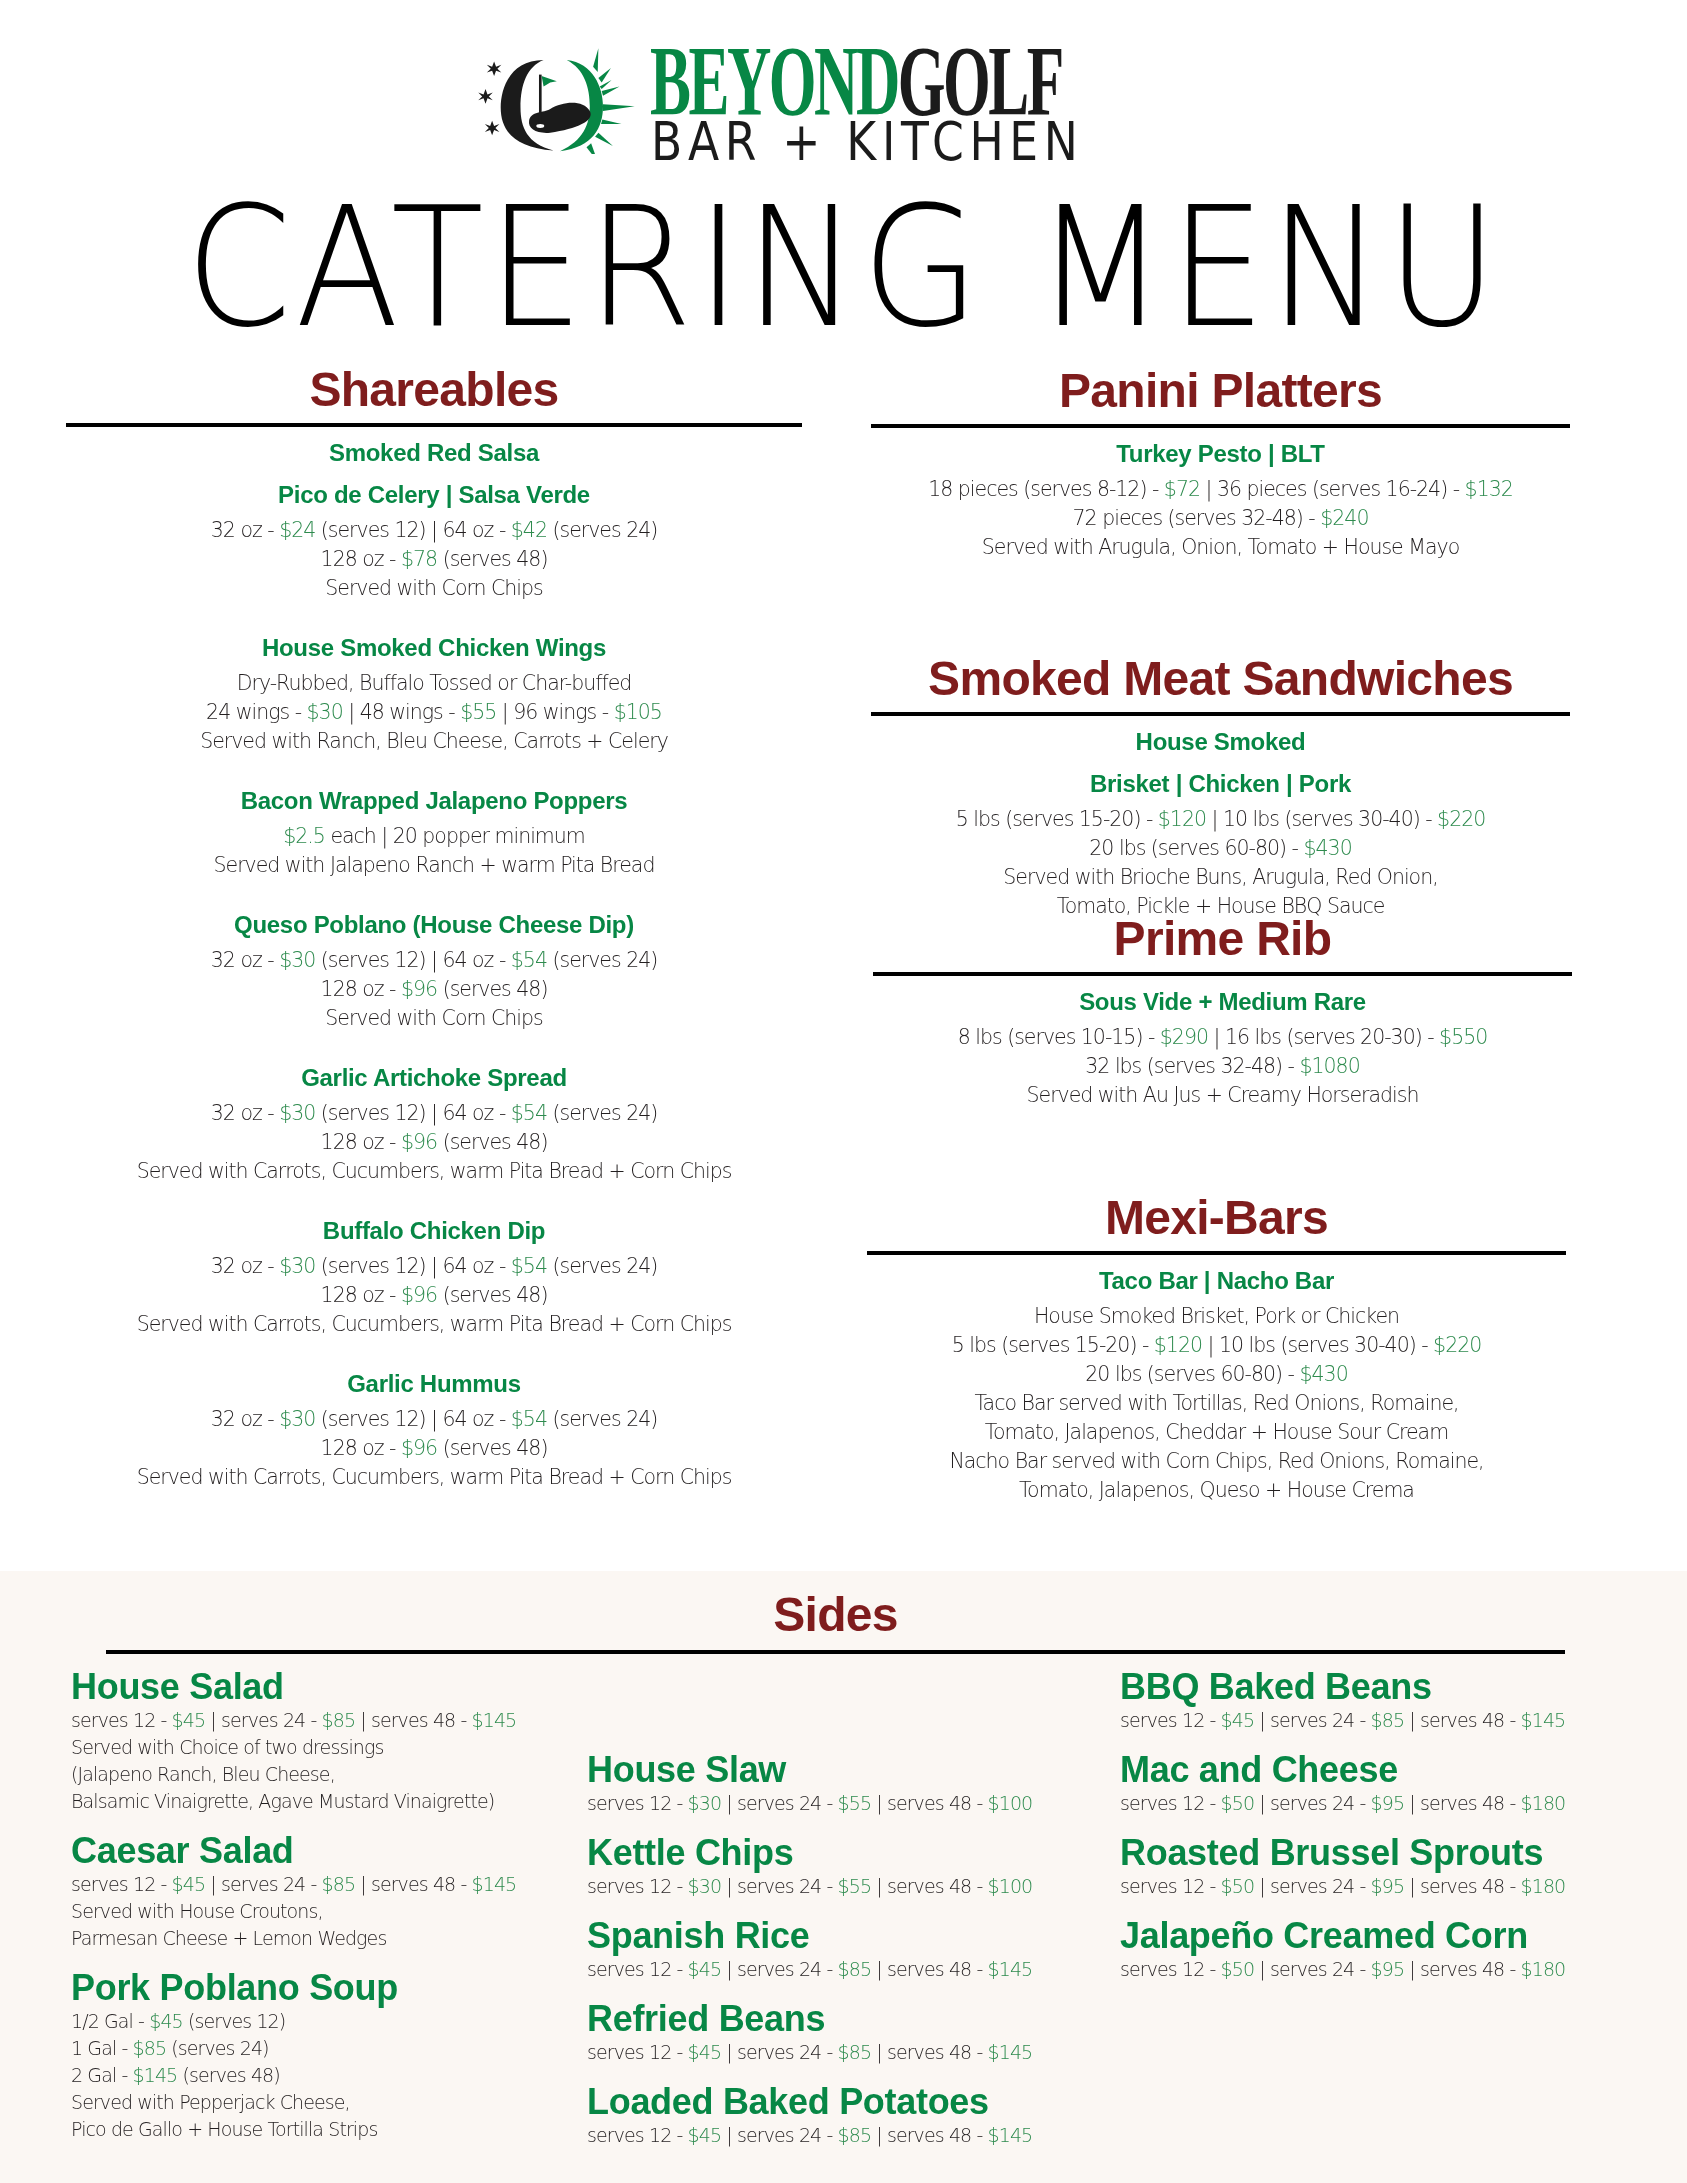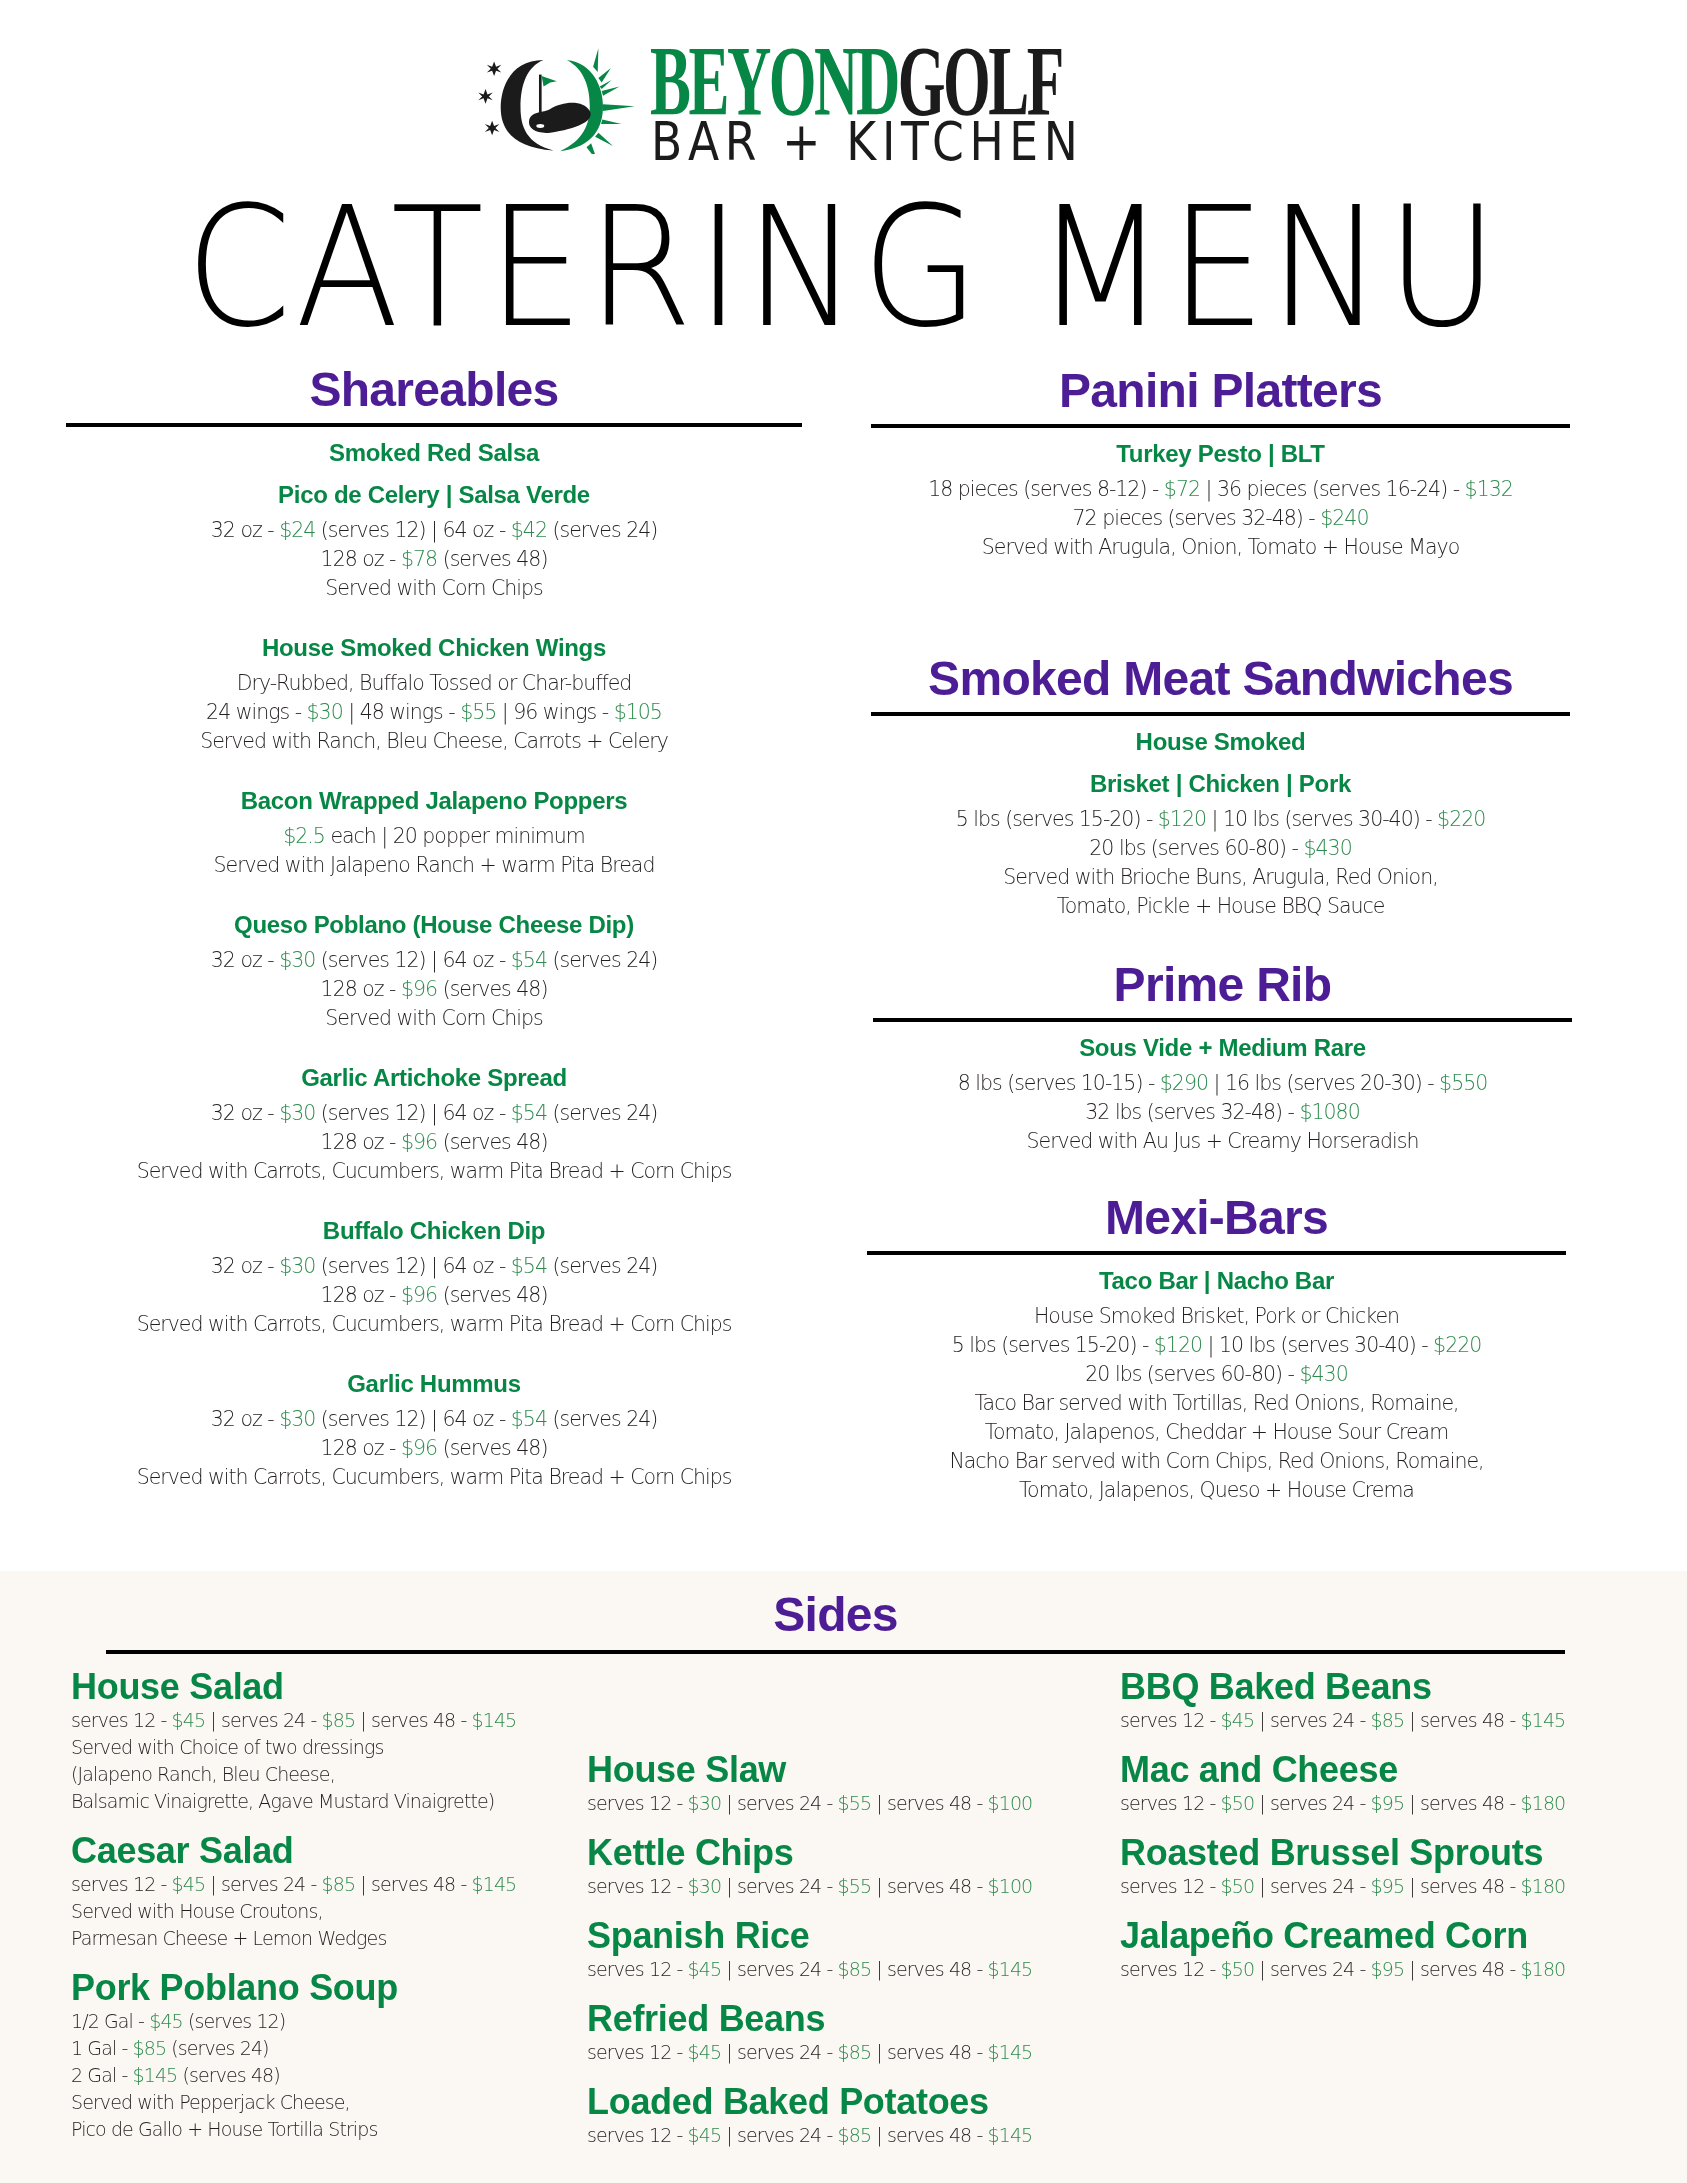--- a/index.html
+++ b/index.html
@@ -5,21 +5,21 @@
   html, body { margin:0; padding:0; }
   body { width:1687px; height:2183px; position:relative; background:#ffffff; overflow:hidden; font-family:"Liberation Sans", sans-serif; color:#231f20; }
   .abs { position:absolute; }
   .logo-icon { left:471px; top:48px; width:165px; height:106px; }
   .brand-top { left:650px; top:38px; font-family:"Liberation Serif", serif; font-weight:700; font-size:99px; line-height:86px; letter-spacing:-4px; transform:scaleX(0.62); transform-origin:left top; white-space:nowrap; }
   .brand-green { color:#078745; }
   .brand-black { color:#1b1b1b; }
   .brand-sub { left:651px; top:115px; font-family:"DejaVu Sans", sans-serif; font-size:53px; line-height:53px; letter-spacing:6.6px; color:#1b1b1b; white-space:nowrap; transform:scaleX(0.86); transform-origin:left top; }
   .title { left:0; width:1687px; top:192px; text-align:center; font-family:"DejaVu Sans", sans-serif; font-weight:200; font-size:165px; line-height:152px; letter-spacing:4px; color:#000; white-space:nowrap; transform:scaleX(0.92); }
   .section { position:absolute; text-align:center; }
-  .sec-head { font-family:"Liberation Sans", sans-serif; font-weight:700; font-size:48px; line-height:53px; color:#4c1d95; letter-spacing:-0.7px; }
+  .sec-head { font-family:"Liberation Sans", sans-serif; font-weight:700; font-size:48px; line-height:53px; color:#7f1d1d; letter-spacing:-0.7px; }
   .rule { height:4px; background:#000; margin:9.3px 0 9.3px 0; }
   .item-name { font-weight:700; font-size:24px; line-height:42px; color:#078745; letter-spacing:-0.3px; }
   .line { font-family:"DejaVu Sans", sans-serif; font-size:20.5px; line-height:29px; color:#231f20; letter-spacing:-1px; white-space:nowrap; font-weight:300; }
   .price { color:#2e8b4e; }
   .item { margin-bottom:24px; }
   .sides-bg { left:0; top:1571px; width:1687px; height:613px; background:#fbf7f3; }
   .side-col { position:absolute; text-align:left; }
   .side-item .item-name { font-size:36px; line-height:40px; }
   .side-item .line { font-size:19px; line-height:27px; letter-spacing:-0.9px; }
   .side-item { margin-bottom:16px; }
@@ -132,21 +132,21 @@
         <div class="item-name">House Smoked</div>
         <div class="item-name">Brisket | Chicken | Pork</div>
         <div class="line"><span>5 lbs (serves 15-20) - </span><span class="price">$120</span><span> | 10 lbs (serves 30-40) - </span><span class="price">$220</span></div>
         <div class="line"><span>20 lbs (serves 60-80) - </span><span class="price">$430</span></div>
         <div class="line"><span>Served with Brioche Buns, Arugula, Red Onion,</span></div>
         <div class="line"><span>Tomato, Pickle + House BBQ Sauce</span></div>
       </div>
     </div>
 </div>
 
-<div class="section" style="left:873px; width:699px; top:958px;">
+<div class="section" style="left:873px; width:699px; top:912px;">
   <div class="sec-head">Prime Rib</div>
   <div class="rule" style="margin-top:6.6px; margin-bottom:5.3px;"></div>
   <div>
       <div class="item">
         <div class="item-name">Sous Vide + Medium Rare</div>
         <div class="line"><span>8 lbs (serves 10-15) - </span><span class="price">$290</span><span> | 16 lbs (serves 20-30) - </span><span class="price">$550</span></div>
         <div class="line"><span>32 lbs (serves 32-48) - </span><span class="price">$1080</span></div>
         <div class="line"><span>Served with Au Jus + Creamy Horseradish</span></div>
       </div>
     </div>

